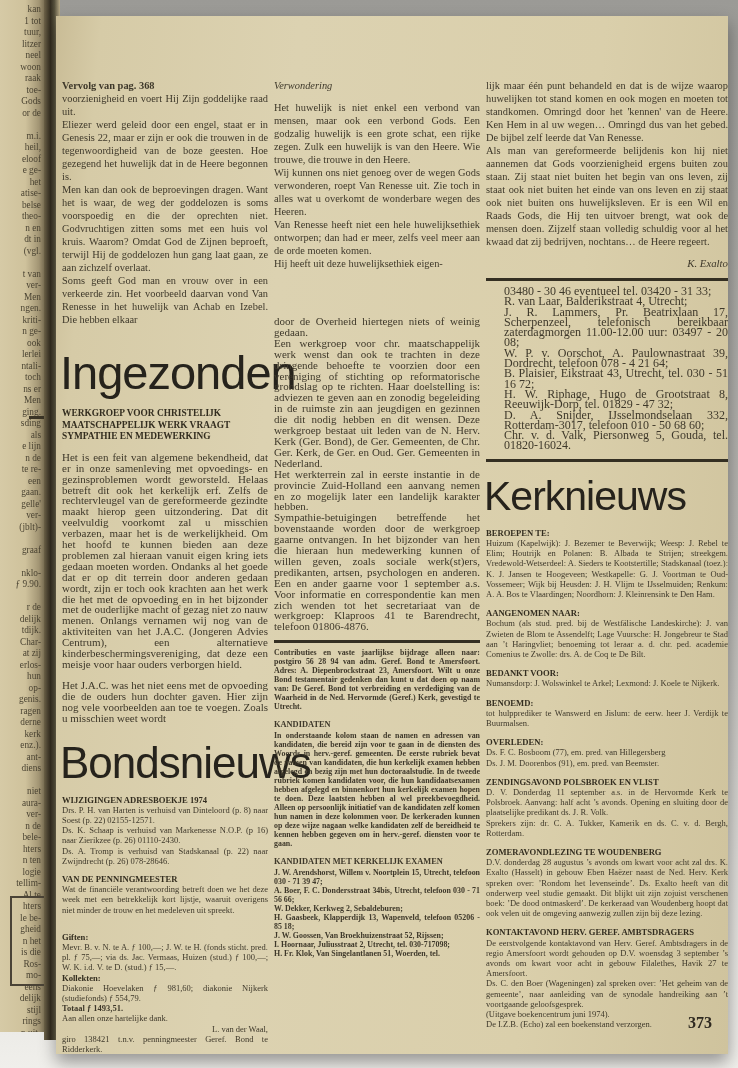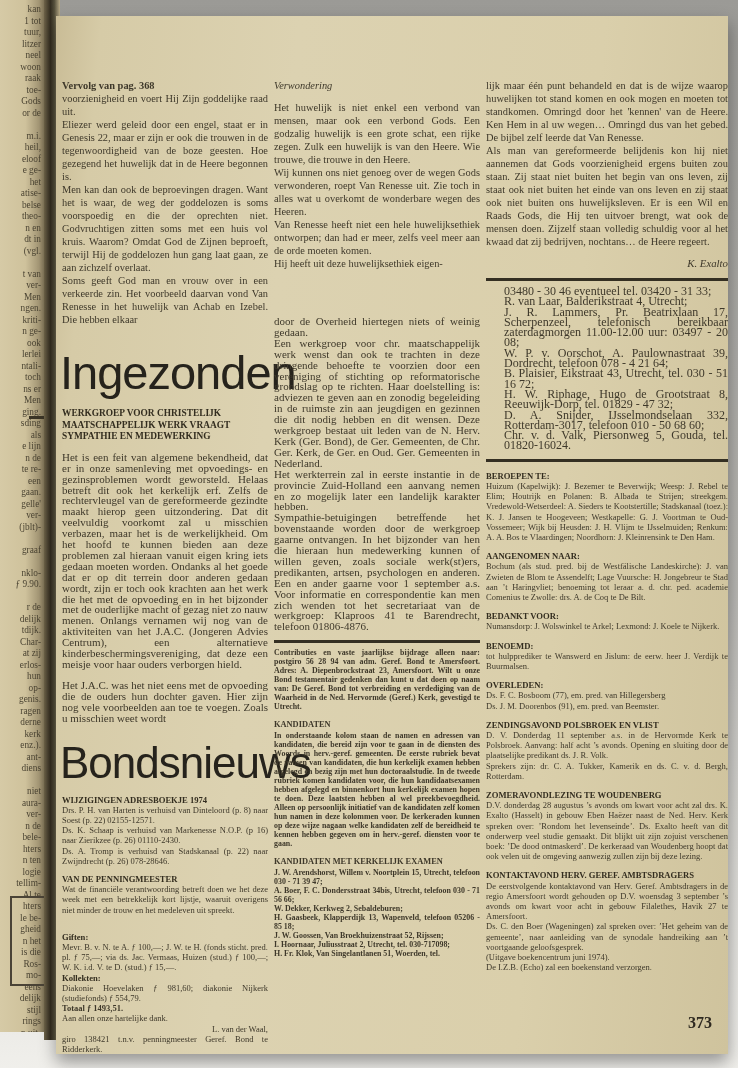--- a/index.html
+++ b/index.html
@@ -253,20 +253,21 @@
         <p>R. van Laar, Balderikstraat 4, Utrecht;</p>
         <p>J. R. Lammers, Pr. Beatrixlaan 17, Scherpenzeel, telefonisch bereikbaar zaterdagmorgen 11.00-12.00 uur: 03497 - 20 08;</p>
         <p>W. P. v. Oorschot, A. Paulownastraat 39, Dordrecht, telefoon 078 - 4 21 64;</p>
         <p>B. Plaisier, Eikstraat 43, Utrecht, tel. 030 - 51 16 72;</p>
         <p>H. W. Riphage, Hugo de Grootstraat 8, Reeuwijk-Dorp, tel. 01829 - 47 32;</p>
         <p>D. A. Snijder, IJsselmondselaan 332, Rotterdam-3017, telefoon 010 - 50 68 60;</p>
         <p>Chr. v. d. Valk, Piersonweg 5, Gouda, tel. 01820-16024.</p>
       </div>
       <div class="rule"></div>
 
+      <h1 class="h-big h-kerknieuws">Kerknieuws</h1>
       <div class="small">
         <h3>BEROEPEN TE:</h3>
         <p>Huizum (Kapelwijk): J. Bezemer te Beverwijk; Weesp: J. Rebel te Elim; Houtrijk en Polanen: B. Albada te Strijen; streekgem. Vredewold-Wetserdeel: A. Sieders te Kootstertille; Stadskanaal (toez.): K. J. Jansen te Hoogeveen; Westkapelle: G. J. Voortman te Oud-Vossemeer; Wijk bij Heusden: J. H. Vlijm te IJsselmuiden; Renkum: A. A. Bos te Vlaardingen; Noordhorn: J. Kleinrensink te Den Ham.</p>
         <h3>AANGENOMEN NAAR:</h3>
         <p>Bochum (als stud. pred. bij de Westfälische Landeskirche): J. van Zwieten de Blom te Assendelft; Lage Vuursche: H. Jongebreur te Stad aan ’t Haringvliet; benoeming tot leraar a. d. chr. ped. academie Comenius te Zwolle: drs. A. de Coq te De Bilt.</p>
         <h3>BEDANKT VOOR:</h3>
         <p>Numansdorp: J. Wolswinkel te Arkel; Lexmond: J. Koele te Nijkerk.</p>
         <h3>BENOEMD:</h3>
         <p>tot hulpprediker te Wanswerd en Jislum: de eerw. heer J. Verdijk te Buurmalsen.</p>
         <h3>OVERLEDEN:</h3>

